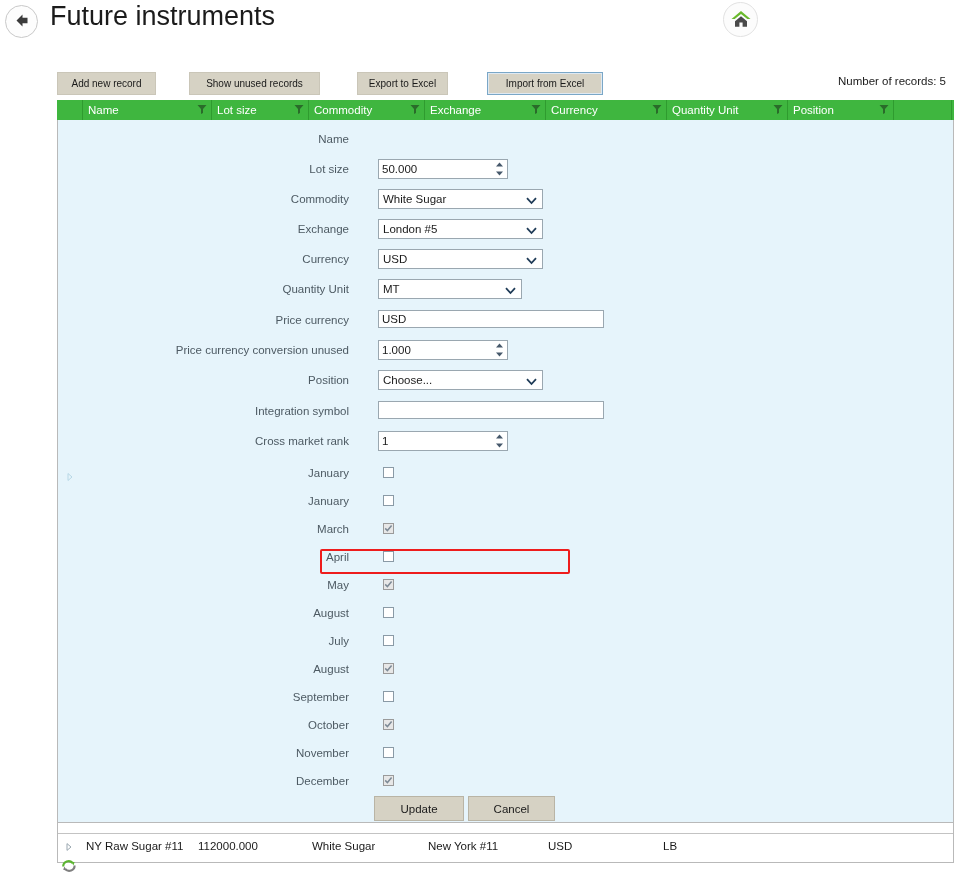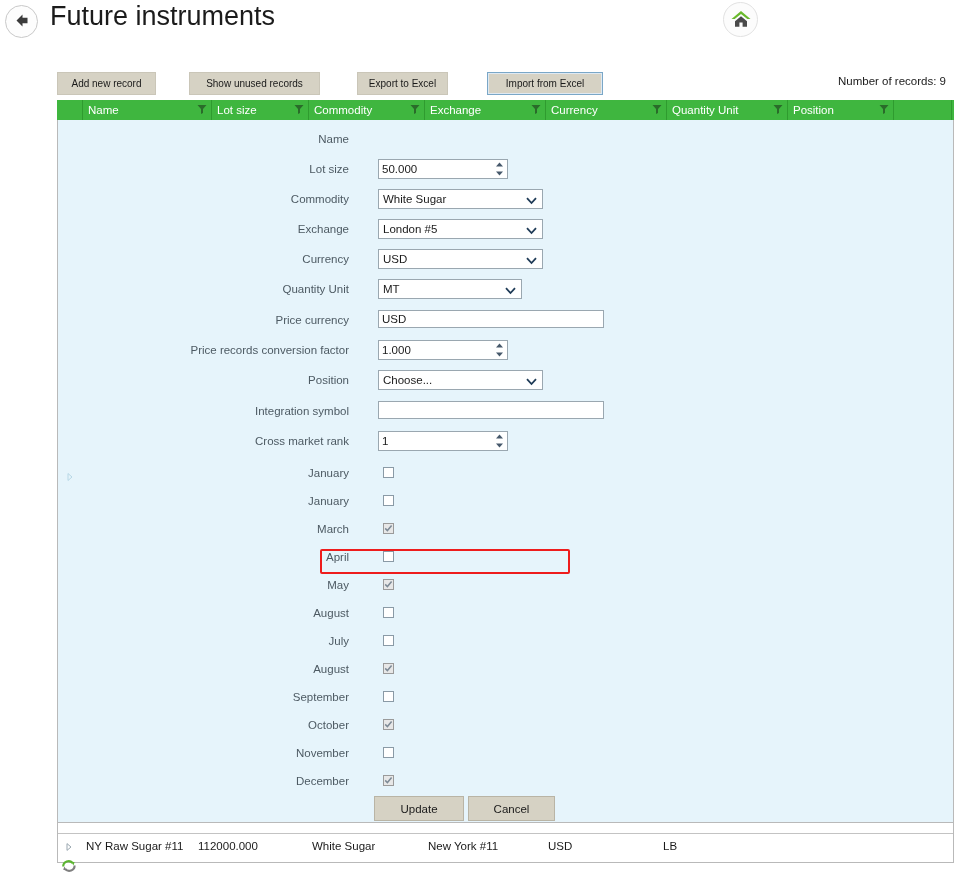--- a/index.html
+++ b/index.html
@@ -189,21 +189,21 @@
       </svg>
     </span>
   </div>
 </div>
 
 <div id="toolbar">
   <div class="tbtn" id="btn0">Add new record</div>
   <div class="tbtn" id="btn1">Show unused records</div>
   <div class="tbtn" id="btn2">Export to Excel</div>
   <div class="tbtn focus" id="btn3">Import from Excel</div>
-  <div id="rec-count">Number of records: 9</div>
+  <div id="rec-count">Number of records: 5</div>
 </div>
 
 <div id="grid"></div>
 <div id="grid-head">
     <div class="gh" style="width: 26px;">
       <span></span>
     </div>
     <div class="gh" style="width: 129px;">
       <span>Name</span>
       <span class="filt"><svg width="10" height="11" viewBox="0 0 10 11">
@@ -296,21 +296,21 @@
         <div class="flabel">Quantity Unit</div>
         <div class="fctl"><div class="sel" style="width: 144px;"><span class="val">MT</span><span class="chev"><svg width="11" height="8" viewBox="0 0 11 8">
                 <path d="M1 1.2 L5.5 6 L10 1.2" fill="none" stroke="#1f3b57" stroke-width="1.8"></path>
               </svg></span></div></div>
       </div>
       <div class="frow" style="top: 190px;">
         <div class="flabel">Price currency</div>
         <div class="fctl"><input class="txt" type="text" placeholder="" value="USD" style="width: 226px;"></div>
       </div>
       <div class="frow" style="top: 220px;">
-        <div class="flabel">Price records conversion factor</div>
+        <div class="flabel">Price currency conversion unused</div>
         <div class="fctl"><div class="spin" style="width: 130px;"><input type="text" value="1.000" style="width: 108px;"><span class="arrows">
               <svg width="9" height="5" viewBox="0 0 9 5">
                 <path d="M4.5 0.6 L8 4.4 L1 4.4 Z" fill="#46586b"></path>
               </svg>
               <svg width="9" height="5" viewBox="0 0 9 5">
                 <path d="M4.5 4.4 L1 0.6 L8 0.6 Z" fill="#46586b"></path>
               </svg>
             </span></div></div>
       </div>
       <div class="frow" style="top: 250px;">

